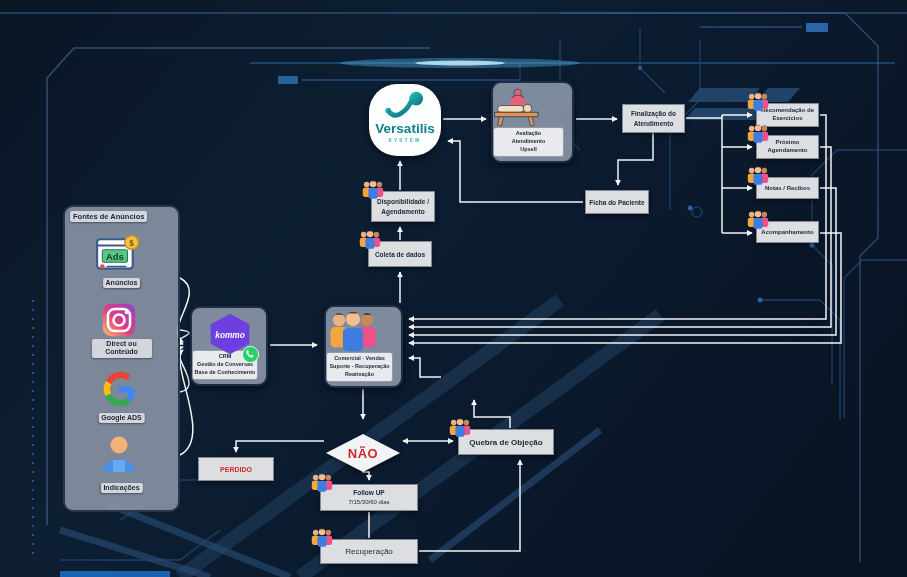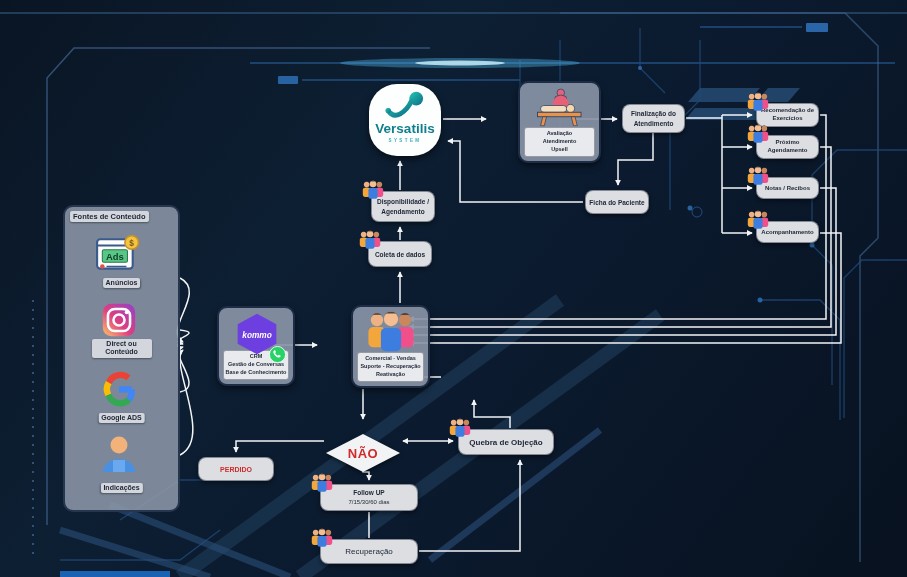--- a/index.html
+++ b/index.html
@@ -4,25 +4,25 @@
 <style>
   html,body{margin:0;padding:0;background:#060d1a;}
   #stage{position:relative;width:907px;height:577px;overflow:hidden;
          font-family:"Liberation Sans",sans-serif;
          background:linear-gradient(128deg,#0a1524 0%,#0d1f33 34%,#0b1a2e 58%,#081220 100%);}
   svg{display:block}
   .abs{position:absolute}
   .decor,.conn{position:absolute;left:0;top:0;pointer-events:none}
   .decor{z-index:1}.conn{z-index:3}
   .node{position:absolute;z-index:4;box-sizing:border-box}
-  .gray-box{background:#dcdee2;border:1px solid rgba(25,35,55,.45);border-radius:8px;
+  .gray-box{background:#dcdee2;border:1px solid rgba(25,35,55,.45);border-radius:0;
             box-shadow:0 2px 4px rgba(0,0,0,.45);display:flex;flex-direction:column;
             align-items:center;justify-content:center;text-align:center;color:#1c2534;}
   .big-box{background:rgba(137,148,166,.92);border:2px solid #1e2d47;border-radius:10px;
-           box-shadow:0 3px 6px rgba(0,0,0,.5);display:flex;flex-direction:column;align-items:center;margin-left:27px;}
+           box-shadow:0 3px 6px rgba(0,0,0,.5);display:flex;flex-direction:column;align-items:flex-start;}
   .strip{background:#e9eaee;border:1px solid rgba(25,35,55,.4);border-radius:3px;width:calc(100% - 10px);
          margin-top:auto;margin-bottom:4px;text-align:center;color:#1c2534;
          font-size:5.5px;font-weight:bold;line-height:1.45;padding:2px 0;}
   .chip{background:#d3d6dc;border-radius:2px;padding:1px 3px;font-size:7px;font-weight:bold;
         color:#1c2534;text-align:center;box-shadow:0 1px 2px rgba(0,0,0,.4);line-height:1.2;}
   .panel{background:rgba(140,151,168,.88);border:2px solid #27364f;border-radius:10px;}
   .diamond{display:flex;align-items:center;justify-content:center;
            filter:drop-shadow(0 2px 2px rgba(0,0,0,.5));}
   .diamond .shape{position:absolute;inset:0;background:#f2f3f5;
            clip-path:polygon(50% 0,100% 50%,50% 100%,0 50%);}
@@ -193,21 +193,21 @@
       <path d="M363,389 V419" marker-end="url(#arr)"></path>
       <path d="M403,441 H453" marker-start="url(#arrS)" marker-end="url(#arr)"></path>
       <path d="M324,441 H236 V452" marker-end="url(#arr)"></path>
       <path d="M363,462 V472 H369 V480" marker-end="url(#arr)"></path>
       <path d="M369,512 V538"></path>
       <path d="M419,551 H520 V460" marker-end="url(#arr)"></path>
     </g>
   </svg>
 
   <div class="node panel" style="left:63px;top:205px;width:117px;height:307px;">
-    <div class="chip abs" style="left:5px;top:4px;font-size:7.5px;">Fontes de Conteúdo</div>
+    <div class="chip abs" style="left:5px;top:4px;font-size:7.5px;">Fontes de Anúncios</div>
     <svg class="abs" style="left:30px;top:28px" width="44" height="40" viewBox="0 0 42 38">
       <use href="#sym-ads"></use>
       <text x="19" y="24" font-size="9" font-weight="bold" fill="#14402a" text-anchor="middle">Ads</text>
       <text x="35" y="10" font-size="8" font-weight="bold" fill="#7a5510" text-anchor="middle">$</text>
     </svg>
     <div class="chip abs" style="left:50%;top:71px;transform:translateX(-50%);">Anúncios</div>
     <svg class="abs" style="left:37px;top:96px" width="34" height="34">
         <use href="#sym-insta"></use>
       </svg>
     <div class="chip abs" style="left:50%;top:132px;transform:translateX(-50%);width:54px;">Direct ou Conteúdo</div>

